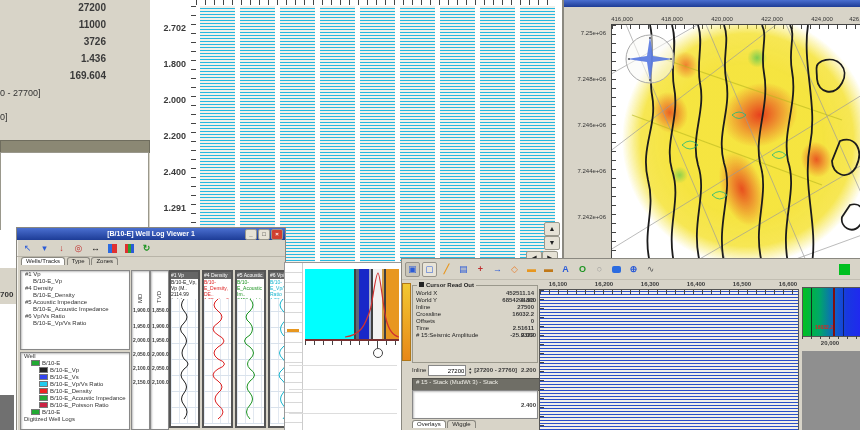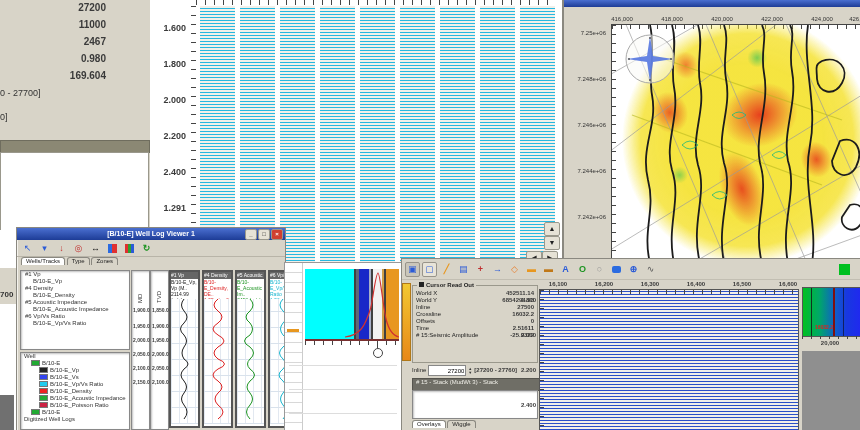--- a/index.html
+++ b/index.html
@@ -53,39 +53,39 @@
         repeating-linear-gradient(90deg,#e2e8f0 0 1px,rgba(0,0,0,0) 1px 8px);}
 </style>
 </head>
 <body>
 
 <div id="screen">
 
   <div class="abs beige" style="left:0;top:0;width:150px;height:232px;">
     <div class="abs num t10" style="left:0;top:2px;width:106px;">27200</div>
     <div class="abs num t10" style="left:0;top:19px;width:106px;">11000</div>
-    <div class="abs num t10" style="left:0;top:36px;width:106px;">2467</div>
-    <div class="abs num t10" style="left:0;top:53px;width:106px;">0.980</div>
+    <div class="abs num t10" style="left:0;top:36px;width:106px;">3726</div>
+    <div class="abs num t10" style="left:0;top:53px;width:106px;">1.436</div>
     <div class="abs num t10" style="left:0;top:70px;width:106px;">169.604</div>
     <div class="abs t9" style="left:0;top:88px;color:#333;">0 - 27700]</div>
     <div class="abs t9" style="left:0;top:112px;color:#333;">0]</div>
     <div class="abs" style="left:0;top:140px;width:148px;height:11px;background:#8b8874;border:1px solid #6f6d5e;"></div>
     <div class="abs" style="left:0;top:152px;width:147px;height:78px;background:#fff;border:1px solid #9a988c;"></div>
   </div>
 
   <div class="abs" style="left:0;top:230px;width:16px;height:200px;background:#fff;"></div>
   <div class="abs beige" style="left:0;top:268px;width:27px;height:36px;">
     <div class="t8" style="padding-top:22px;color:#333;font-weight:bold;">700</div>
   </div>
   <div class="abs" style="left:0;top:395px;width:14px;height:35px;background:#707070;"></div>
 
   <div class="abs" style="left:150px;top:0;width:412px;height:270px;background:#ffffff;border-right:1px solid #8a8880;">
     <div class="abs tick-row" style="left:46px;top:0;width:360px;height:5px;"></div>
     <div class="abs tick-col" style="left:41px;top:6px;width:5px;height:250px;"></div>
-    <div class="abs num t9" style="left:2px;top:23px;width:34px;">1.600</div>
+    <div class="abs num t9" style="left:2px;top:23px;width:34px;">2.702</div>
     <div class="abs num t9" style="left:2px;top:59px;width:34px;">1.800</div>
     <div class="abs num t9" style="left:2px;top:95px;width:34px;">2.000</div>
     <div class="abs num t9" style="left:2px;top:131px;width:34px;">2.200</div>
     <div class="abs num t9" style="left:2px;top:167px;width:34px;">2.400</div>
     <div class="abs num t9" style="left:2px;top:203px;width:34px;">1.291</div>
 
     <div class="abs" style="left:50px;top:6px;width:356px;height:258px;display:flex;gap:5px;">
       <div class="seis bands-top" style="width:35px;height:100%;"></div>
       <div class="seis bands-top" style="width:35px;height:100%;"></div>
       <div class="seis bands-top" style="width:35px;height:100%;"></div>

